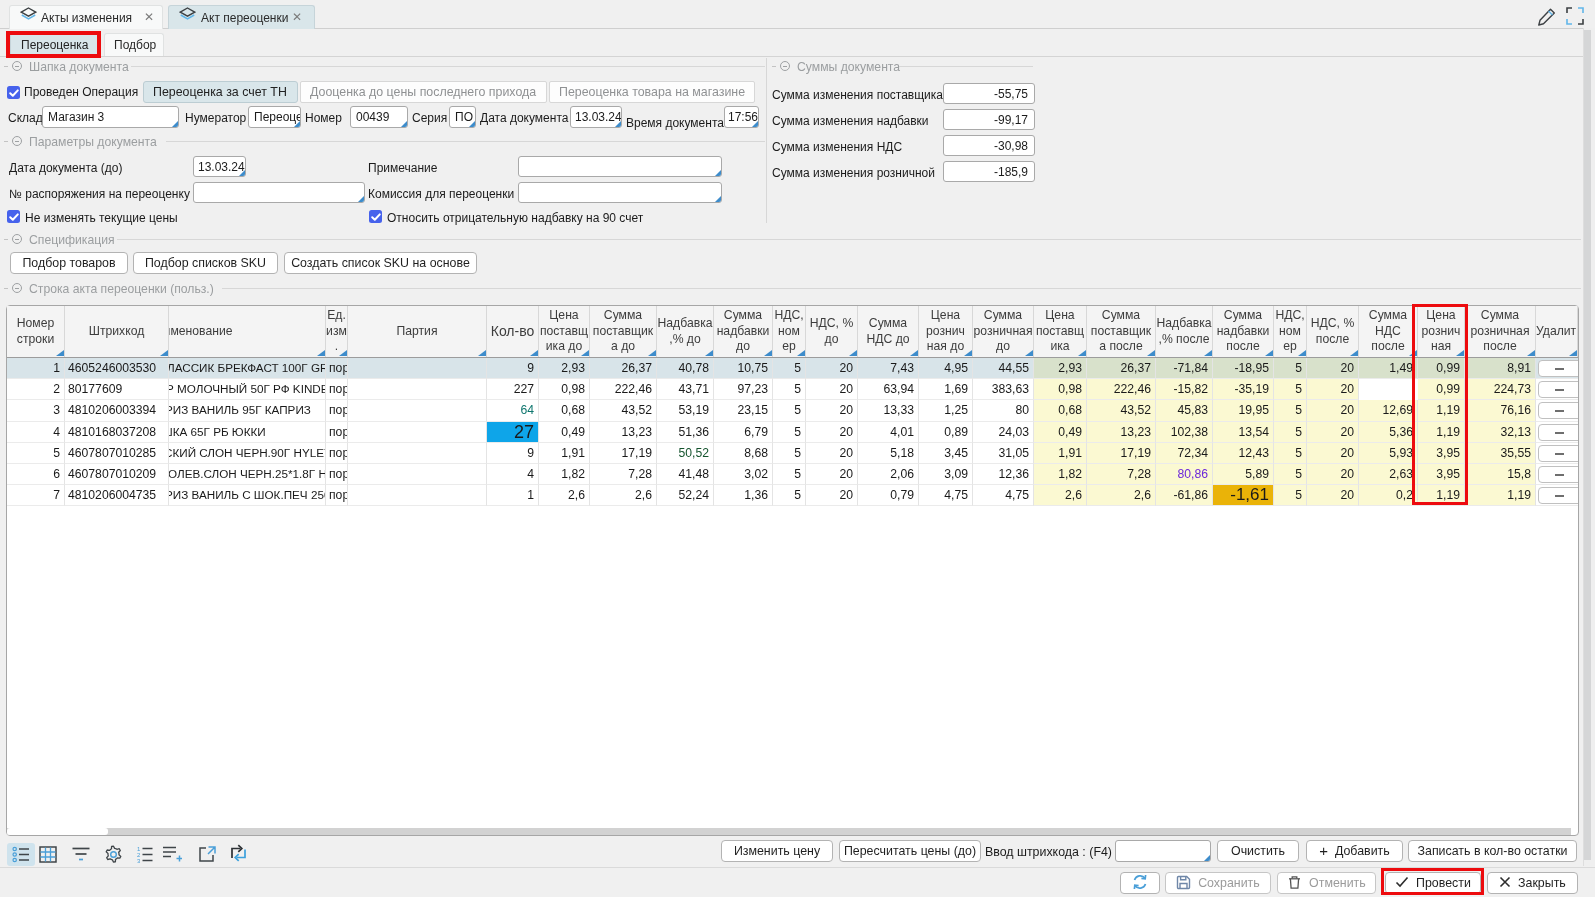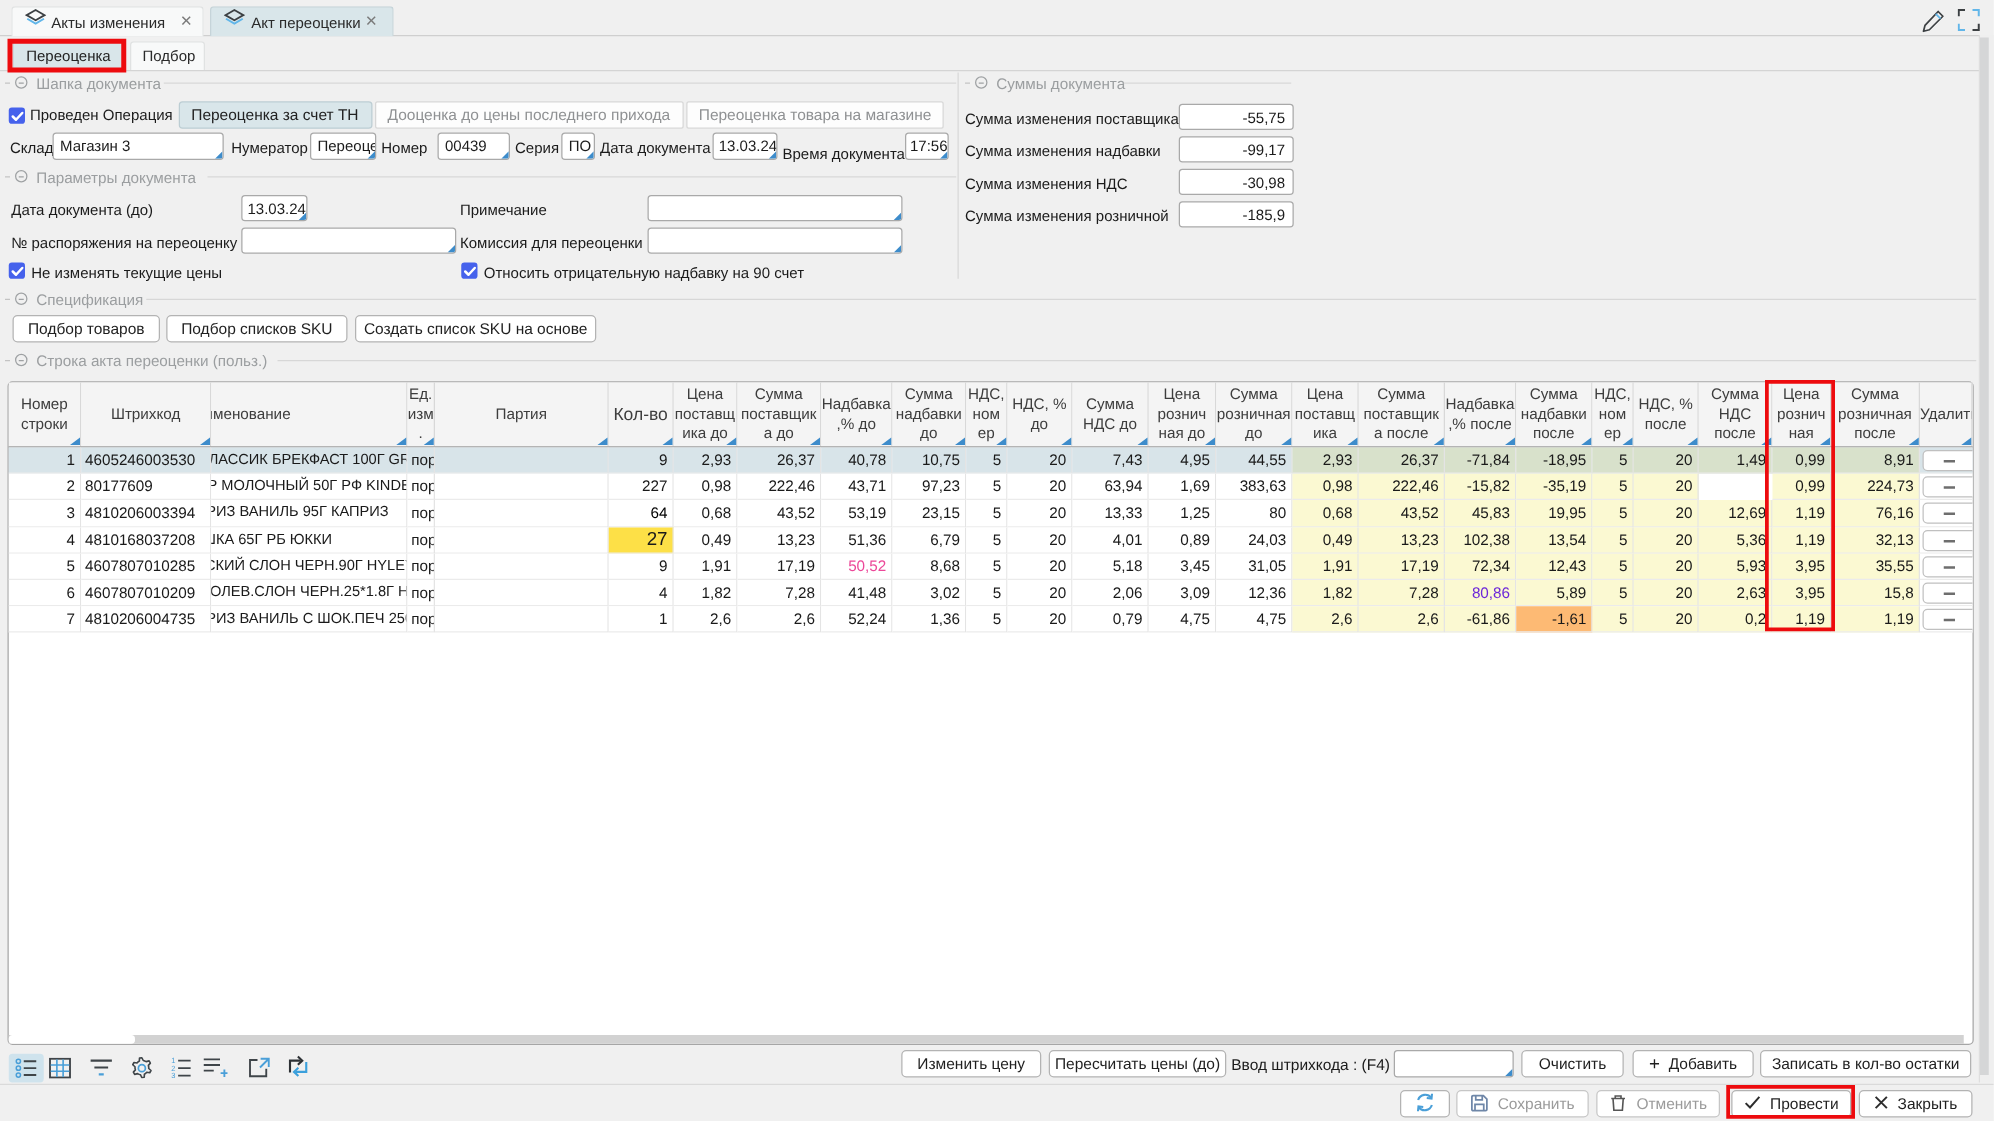--- a/index.html
+++ b/index.html
@@ -324,21 +324,21 @@
 <div class="cell" style="left:1536px;top:379.2px;width:42px;height:21.2px;background:#ffffff;border-bottom:1px solid #ebebeb;">
     <div style="position:absolute;left:2px;top:2px;width:48px;height:17px;border:1px solid #c0c0c0;border-radius:4px;background:#fff;">
       <span style="position:absolute;left:16px;top:7px;width:9px;height:2px;background:#6e6e6e;"></span>
     </div>
   </div>
 <div class="cell" style="left:7px;top:400.4px;width:58px;height:21.2px;background:#ffffff;border-right:1px solid #e4e4e4;border-bottom:1px solid #ebebeb;color:#1a1a1a;font-size:12.2px;line-height:20.2px;text-align:right;padding-right:4px;">3</div>
 <div class="cell" style="left:65px;top:400.4px;width:104px;height:21.2px;background:#ffffff;border-right:1px solid #e4e4e4;border-bottom:1px solid #ebebeb;color:#1a1a1a;font-size:12.2px;line-height:20.2px;text-align:left;padding-left:3px;">4810206003394</div>
 <div class="cell" style="left:169px;top:400.4px;width:157px;height:21.2px;background:#ffffff;border-right:1px solid #e4e4e4;border-bottom:1px solid #ebebeb;color:#1a1a1a;font-size:12.2px;line-height:20.2px;text-align:left;padding-left:2px;font-size:11.7px;"><span style="margin-left:-6px;">РИЗ ВАНИЛЬ 95Г КАПРИЗ</span></div>
 <div class="cell" style="left:326px;top:400.4px;width:22px;height:21.2px;background:#ffffff;border-right:1px solid #e4e4e4;border-bottom:1px solid #ebebeb;color:#1a1a1a;font-size:12.2px;line-height:20.2px;text-align:left;padding-left:3px;">порц</div>
 <div class="cell" style="left:348px;top:400.4px;width:139px;height:21.2px;background:#ffffff;border-right:1px solid #e4e4e4;border-bottom:1px solid #ebebeb;color:#1a1a1a;font-size:12.2px;line-height:20.2px;text-align:left;padding-left:3px;"></div>
-<div class="cell" style="left:487px;top:400.4px;width:52px;height:21.2px;background:#ffffff;border-right:1px solid #e4e4e4;border-bottom:1px solid #ebebeb;color:#000000;font-size:12.2px;line-height:20.2px;text-align:right;padding-right:4px;">64</div>
+<div class="cell" style="left:487px;top:400.4px;width:52px;height:21.2px;background:#ffffff;border-right:1px solid #e4e4e4;border-bottom:1px solid #ebebeb;color:#0f766e;font-size:12.2px;line-height:20.2px;text-align:right;padding-right:4px;">64</div>
 <div class="cell" style="left:539px;top:400.4px;width:51px;height:21.2px;background:#ffffff;border-right:1px solid #e4e4e4;border-bottom:1px solid #ebebeb;color:#1a1a1a;font-size:12.2px;line-height:20.2px;text-align:right;padding-right:4px;">0,68</div>
 <div class="cell" style="left:590px;top:400.4px;width:67px;height:21.2px;background:#ffffff;border-right:1px solid #e4e4e4;border-bottom:1px solid #ebebeb;color:#1a1a1a;font-size:12.2px;line-height:20.2px;text-align:right;padding-right:4px;">43,52</div>
 <div class="cell" style="left:657px;top:400.4px;width:57px;height:21.2px;background:#ffffff;border-right:1px solid #e4e4e4;border-bottom:1px solid #ebebeb;color:#1a1a1a;font-size:12.2px;line-height:20.2px;text-align:right;padding-right:4px;">53,19</div>
 <div class="cell" style="left:714px;top:400.4px;width:59px;height:21.2px;background:#ffffff;border-right:1px solid #e4e4e4;border-bottom:1px solid #ebebeb;color:#1a1a1a;font-size:12.2px;line-height:20.2px;text-align:right;padding-right:4px;">23,15</div>
 <div class="cell" style="left:773px;top:400.4px;width:33px;height:21.2px;background:#ffffff;border-right:1px solid #e4e4e4;border-bottom:1px solid #ebebeb;color:#1a1a1a;font-size:12.2px;line-height:20.2px;text-align:right;padding-right:4px;">5</div>
 <div class="cell" style="left:806px;top:400.4px;width:52px;height:21.2px;background:#ffffff;border-right:1px solid #e4e4e4;border-bottom:1px solid #ebebeb;color:#1a1a1a;font-size:12.2px;line-height:20.2px;text-align:right;padding-right:4px;">20</div>
 <div class="cell" style="left:858px;top:400.4px;width:61px;height:21.2px;background:#ffffff;border-right:1px solid #e4e4e4;border-bottom:1px solid #ebebeb;color:#1a1a1a;font-size:12.2px;line-height:20.2px;text-align:right;padding-right:4px;">13,33</div>
 <div class="cell" style="left:919px;top:400.4px;width:54px;height:21.2px;background:#ffffff;border-right:1px solid #e4e4e4;border-bottom:1px solid #ebebeb;color:#1a1a1a;font-size:12.2px;line-height:20.2px;text-align:right;padding-right:4px;">1,25</div>
 <div class="cell" style="left:973px;top:400.4px;width:61px;height:21.2px;background:#ffffff;border-right:1px solid #e4e4e4;border-bottom:1px solid #ebebeb;color:#1a1a1a;font-size:12.2px;line-height:20.2px;text-align:right;padding-right:4px;">80</div>
 <div class="cell" style="left:1034px;top:400.4px;width:53px;height:21.2px;background:#fbf9d2;border-right:1px solid #e4e4e4;border-bottom:1px solid #ebebeb;color:#1a1a1a;font-size:12.2px;line-height:20.2px;text-align:right;padding-right:4px;">0,68</div>
@@ -353,21 +353,21 @@
 <div class="cell" style="left:1536px;top:400.4px;width:42px;height:21.2px;background:#ffffff;border-bottom:1px solid #ebebeb;">
     <div style="position:absolute;left:2px;top:2px;width:48px;height:17px;border:1px solid #c0c0c0;border-radius:4px;background:#fff;">
       <span style="position:absolute;left:16px;top:7px;width:9px;height:2px;background:#6e6e6e;"></span>
     </div>
   </div>
 <div class="cell" style="left:7px;top:421.6px;width:58px;height:21.2px;background:#ffffff;border-right:1px solid #e4e4e4;border-bottom:1px solid #ebebeb;color:#1a1a1a;font-size:12.2px;line-height:20.2px;text-align:right;padding-right:4px;">4</div>
 <div class="cell" style="left:65px;top:421.6px;width:104px;height:21.2px;background:#ffffff;border-right:1px solid #e4e4e4;border-bottom:1px solid #ebebeb;color:#1a1a1a;font-size:12.2px;line-height:20.2px;text-align:left;padding-left:3px;">4810168037208</div>
 <div class="cell" style="left:169px;top:421.6px;width:157px;height:21.2px;background:#ffffff;border-right:1px solid #e4e4e4;border-bottom:1px solid #ebebeb;color:#1a1a1a;font-size:12.2px;line-height:20.2px;text-align:left;padding-left:2px;font-size:11.7px;"><span style="margin-left:-9px;">ШКА 65Г РБ ЮККИ</span></div>
 <div class="cell" style="left:326px;top:421.6px;width:22px;height:21.2px;background:#ffffff;border-right:1px solid #e4e4e4;border-bottom:1px solid #ebebeb;color:#1a1a1a;font-size:12.2px;line-height:20.2px;text-align:left;padding-left:3px;">порц</div>
 <div class="cell" style="left:348px;top:421.6px;width:139px;height:21.2px;background:#ffffff;border-right:1px solid #e4e4e4;border-bottom:1px solid #ebebeb;color:#1a1a1a;font-size:12.2px;line-height:20.2px;text-align:left;padding-left:3px;"></div>
-<div class="cell" style="left:487px;top:421.6px;width:52px;height:21.2px;background:#fde047;border-right:1px solid #e4e4e4;border-bottom:1px solid #ebebeb;color:#1a1a1a;font-size:15px;line-height:20.2px;text-align:right;padding-right:4px;">27</div>
+<div class="cell" style="left:487px;top:421.6px;width:52px;height:21.2px;background:#0ea5e9;border-right:1px solid #e4e4e4;border-bottom:1px solid #ebebeb;color:#1a1a1a;font-size:18px;line-height:20.2px;text-align:right;padding-right:4px;">27</div>
 <div class="cell" style="left:539px;top:421.6px;width:51px;height:21.2px;background:#ffffff;border-right:1px solid #e4e4e4;border-bottom:1px solid #ebebeb;color:#1a1a1a;font-size:12.2px;line-height:20.2px;text-align:right;padding-right:4px;">0,49</div>
 <div class="cell" style="left:590px;top:421.6px;width:67px;height:21.2px;background:#ffffff;border-right:1px solid #e4e4e4;border-bottom:1px solid #ebebeb;color:#1a1a1a;font-size:12.2px;line-height:20.2px;text-align:right;padding-right:4px;">13,23</div>
 <div class="cell" style="left:657px;top:421.6px;width:57px;height:21.2px;background:#ffffff;border-right:1px solid #e4e4e4;border-bottom:1px solid #ebebeb;color:#1a1a1a;font-size:12.2px;line-height:20.2px;text-align:right;padding-right:4px;">51,36</div>
 <div class="cell" style="left:714px;top:421.6px;width:59px;height:21.2px;background:#ffffff;border-right:1px solid #e4e4e4;border-bottom:1px solid #ebebeb;color:#1a1a1a;font-size:12.2px;line-height:20.2px;text-align:right;padding-right:4px;">6,79</div>
 <div class="cell" style="left:773px;top:421.6px;width:33px;height:21.2px;background:#ffffff;border-right:1px solid #e4e4e4;border-bottom:1px solid #ebebeb;color:#1a1a1a;font-size:12.2px;line-height:20.2px;text-align:right;padding-right:4px;">5</div>
 <div class="cell" style="left:806px;top:421.6px;width:52px;height:21.2px;background:#ffffff;border-right:1px solid #e4e4e4;border-bottom:1px solid #ebebeb;color:#1a1a1a;font-size:12.2px;line-height:20.2px;text-align:right;padding-right:4px;">20</div>
 <div class="cell" style="left:858px;top:421.6px;width:61px;height:21.2px;background:#ffffff;border-right:1px solid #e4e4e4;border-bottom:1px solid #ebebeb;color:#1a1a1a;font-size:12.2px;line-height:20.2px;text-align:right;padding-right:4px;">4,01</div>
 <div class="cell" style="left:919px;top:421.6px;width:54px;height:21.2px;background:#ffffff;border-right:1px solid #e4e4e4;border-bottom:1px solid #ebebeb;color:#1a1a1a;font-size:12.2px;line-height:20.2px;text-align:right;padding-right:4px;">0,89</div>
 <div class="cell" style="left:973px;top:421.6px;width:61px;height:21.2px;background:#ffffff;border-right:1px solid #e4e4e4;border-bottom:1px solid #ebebeb;color:#1a1a1a;font-size:12.2px;line-height:20.2px;text-align:right;padding-right:4px;">24,03</div>
 <div class="cell" style="left:1034px;top:421.6px;width:53px;height:21.2px;background:#fbf9d2;border-right:1px solid #e4e4e4;border-bottom:1px solid #ebebeb;color:#1a1a1a;font-size:12.2px;line-height:20.2px;text-align:right;padding-right:4px;">0,49</div>
@@ -385,21 +385,21 @@
     </div>
   </div>
 <div class="cell" style="left:7px;top:442.8px;width:58px;height:21.2px;background:#ffffff;border-right:1px solid #e4e4e4;border-bottom:1px solid #ebebeb;color:#1a1a1a;font-size:12.2px;line-height:20.2px;text-align:right;padding-right:4px;">5</div>
 <div class="cell" style="left:65px;top:442.8px;width:104px;height:21.2px;background:#ffffff;border-right:1px solid #e4e4e4;border-bottom:1px solid #ebebeb;color:#1a1a1a;font-size:12.2px;line-height:20.2px;text-align:left;padding-left:3px;">4607807010285</div>
 <div class="cell" style="left:169px;top:442.8px;width:157px;height:21.2px;background:#ffffff;border-right:1px solid #e4e4e4;border-bottom:1px solid #ebebeb;color:#1a1a1a;font-size:12.2px;line-height:20.2px;text-align:left;padding-left:2px;font-size:11.7px;"><span style="margin-left:-7px;">СКИЙ СЛОН ЧЕРН.90Г HYLEYS</span></div>
 <div class="cell" style="left:326px;top:442.8px;width:22px;height:21.2px;background:#ffffff;border-right:1px solid #e4e4e4;border-bottom:1px solid #ebebeb;color:#1a1a1a;font-size:12.2px;line-height:20.2px;text-align:left;padding-left:3px;">порц</div>
 <div class="cell" style="left:348px;top:442.8px;width:139px;height:21.2px;background:#ffffff;border-right:1px solid #e4e4e4;border-bottom:1px solid #ebebeb;color:#1a1a1a;font-size:12.2px;line-height:20.2px;text-align:left;padding-left:3px;"></div>
 <div class="cell" style="left:487px;top:442.8px;width:52px;height:21.2px;background:#ffffff;border-right:1px solid #e4e4e4;border-bottom:1px solid #ebebeb;color:#1a1a1a;font-size:12.2px;line-height:20.2px;text-align:right;padding-right:4px;">9</div>
 <div class="cell" style="left:539px;top:442.8px;width:51px;height:21.2px;background:#ffffff;border-right:1px solid #e4e4e4;border-bottom:1px solid #ebebeb;color:#1a1a1a;font-size:12.2px;line-height:20.2px;text-align:right;padding-right:4px;">1,91</div>
 <div class="cell" style="left:590px;top:442.8px;width:67px;height:21.2px;background:#ffffff;border-right:1px solid #e4e4e4;border-bottom:1px solid #ebebeb;color:#1a1a1a;font-size:12.2px;line-height:20.2px;text-align:right;padding-right:4px;">17,19</div>
-<div class="cell" style="left:657px;top:442.8px;width:57px;height:21.2px;background:#ffffff;border-right:1px solid #e4e4e4;border-bottom:1px solid #ebebeb;color:#ec4899;font-size:12.2px;line-height:20.2px;text-align:right;padding-right:4px;">50,52</div>
+<div class="cell" style="left:657px;top:442.8px;width:57px;height:21.2px;background:#ffffff;border-right:1px solid #e4e4e4;border-bottom:1px solid #ebebeb;color:#14532d;font-size:12.2px;line-height:20.2px;text-align:right;padding-right:4px;">50,52</div>
 <div class="cell" style="left:714px;top:442.8px;width:59px;height:21.2px;background:#ffffff;border-right:1px solid #e4e4e4;border-bottom:1px solid #ebebeb;color:#1a1a1a;font-size:12.2px;line-height:20.2px;text-align:right;padding-right:4px;">8,68</div>
 <div class="cell" style="left:773px;top:442.8px;width:33px;height:21.2px;background:#ffffff;border-right:1px solid #e4e4e4;border-bottom:1px solid #ebebeb;color:#1a1a1a;font-size:12.2px;line-height:20.2px;text-align:right;padding-right:4px;">5</div>
 <div class="cell" style="left:806px;top:442.8px;width:52px;height:21.2px;background:#ffffff;border-right:1px solid #e4e4e4;border-bottom:1px solid #ebebeb;color:#1a1a1a;font-size:12.2px;line-height:20.2px;text-align:right;padding-right:4px;">20</div>
 <div class="cell" style="left:858px;top:442.8px;width:61px;height:21.2px;background:#ffffff;border-right:1px solid #e4e4e4;border-bottom:1px solid #ebebeb;color:#1a1a1a;font-size:12.2px;line-height:20.2px;text-align:right;padding-right:4px;">5,18</div>
 <div class="cell" style="left:919px;top:442.8px;width:54px;height:21.2px;background:#ffffff;border-right:1px solid #e4e4e4;border-bottom:1px solid #ebebeb;color:#1a1a1a;font-size:12.2px;line-height:20.2px;text-align:right;padding-right:4px;">3,45</div>
 <div class="cell" style="left:973px;top:442.8px;width:61px;height:21.2px;background:#ffffff;border-right:1px solid #e4e4e4;border-bottom:1px solid #ebebeb;color:#1a1a1a;font-size:12.2px;line-height:20.2px;text-align:right;padding-right:4px;">31,05</div>
 <div class="cell" style="left:1034px;top:442.8px;width:53px;height:21.2px;background:#fbf9d2;border-right:1px solid #e4e4e4;border-bottom:1px solid #ebebeb;color:#1a1a1a;font-size:12.2px;line-height:20.2px;text-align:right;padding-right:4px;">1,91</div>
 <div class="cell" style="left:1087px;top:442.8px;width:69px;height:21.2px;background:#fbf9d2;border-right:1px solid #e4e4e4;border-bottom:1px solid #ebebeb;color:#1a1a1a;font-size:12.2px;line-height:20.2px;text-align:right;padding-right:4px;">17,19</div>
 <div class="cell" style="left:1156px;top:442.8px;width:57px;height:21.2px;background:#fbf9d2;border-right:1px solid #e4e4e4;border-bottom:1px solid #ebebeb;color:#1a1a1a;font-size:12.2px;line-height:20.2px;text-align:right;padding-right:4px;">72,34</div>
 <div class="cell" style="left:1213px;top:442.8px;width:61px;height:21.2px;background:#fbf9d2;border-right:1px solid #e4e4e4;border-bottom:1px solid #ebebeb;color:#1a1a1a;font-size:12.2px;line-height:20.2px;text-align:right;padding-right:4px;">12,43</div>
@@ -453,21 +453,21 @@
 <div class="cell" style="left:657px;top:485.2px;width:57px;height:21.2px;background:#ffffff;border-right:1px solid #e4e4e4;border-bottom:1px solid #ebebeb;color:#1a1a1a;font-size:12.2px;line-height:20.2px;text-align:right;padding-right:4px;">52,24</div>
 <div class="cell" style="left:714px;top:485.2px;width:59px;height:21.2px;background:#ffffff;border-right:1px solid #e4e4e4;border-bottom:1px solid #ebebeb;color:#1a1a1a;font-size:12.2px;line-height:20.2px;text-align:right;padding-right:4px;">1,36</div>
 <div class="cell" style="left:773px;top:485.2px;width:33px;height:21.2px;background:#ffffff;border-right:1px solid #e4e4e4;border-bottom:1px solid #ebebeb;color:#1a1a1a;font-size:12.2px;line-height:20.2px;text-align:right;padding-right:4px;">5</div>
 <div class="cell" style="left:806px;top:485.2px;width:52px;height:21.2px;background:#ffffff;border-right:1px solid #e4e4e4;border-bottom:1px solid #ebebeb;color:#1a1a1a;font-size:12.2px;line-height:20.2px;text-align:right;padding-right:4px;">20</div>
 <div class="cell" style="left:858px;top:485.2px;width:61px;height:21.2px;background:#ffffff;border-right:1px solid #e4e4e4;border-bottom:1px solid #ebebeb;color:#1a1a1a;font-size:12.2px;line-height:20.2px;text-align:right;padding-right:4px;">0,79</div>
 <div class="cell" style="left:919px;top:485.2px;width:54px;height:21.2px;background:#ffffff;border-right:1px solid #e4e4e4;border-bottom:1px solid #ebebeb;color:#1a1a1a;font-size:12.2px;line-height:20.2px;text-align:right;padding-right:4px;">4,75</div>
 <div class="cell" style="left:973px;top:485.2px;width:61px;height:21.2px;background:#ffffff;border-right:1px solid #e4e4e4;border-bottom:1px solid #ebebeb;color:#1a1a1a;font-size:12.2px;line-height:20.2px;text-align:right;padding-right:4px;">4,75</div>
 <div class="cell" style="left:1034px;top:485.2px;width:53px;height:21.2px;background:#fbf9d2;border-right:1px solid #e4e4e4;border-bottom:1px solid #ebebeb;color:#1a1a1a;font-size:12.2px;line-height:20.2px;text-align:right;padding-right:4px;">2,6</div>
 <div class="cell" style="left:1087px;top:485.2px;width:69px;height:21.2px;background:#fbf9d2;border-right:1px solid #e4e4e4;border-bottom:1px solid #ebebeb;color:#1a1a1a;font-size:12.2px;line-height:20.2px;text-align:right;padding-right:4px;">2,6</div>
 <div class="cell" style="left:1156px;top:485.2px;width:57px;height:21.2px;background:#fbf9d2;border-right:1px solid #e4e4e4;border-bottom:1px solid #ebebeb;color:#1a1a1a;font-size:12.2px;line-height:20.2px;text-align:right;padding-right:4px;">-61,86</div>
-<div class="cell" style="left:1213px;top:485.2px;width:61px;height:21.2px;background:#fdba74;border-right:1px solid #e4e4e4;border-bottom:1px solid #ebebeb;color:#1a1a1a;font-size:12px;line-height:20.2px;text-align:right;padding-right:4px;">-1,61</div>
+<div class="cell" style="left:1213px;top:485.2px;width:61px;height:21.2px;background:#eab308;border-right:1px solid #e4e4e4;border-bottom:1px solid #ebebeb;color:#1a1a1a;font-size:17px;line-height:20.2px;text-align:right;padding-right:4px;">-1,61</div>
 <div class="cell" style="left:1274px;top:485.2px;width:33px;height:21.2px;background:#fbf9d2;border-right:1px solid #e4e4e4;border-bottom:1px solid #ebebeb;color:#1a1a1a;font-size:12.2px;line-height:20.2px;text-align:right;padding-right:4px;">5</div>
 <div class="cell" style="left:1307px;top:485.2px;width:52px;height:21.2px;background:#fbf9d2;border-right:1px solid #e4e4e4;border-bottom:1px solid #ebebeb;color:#1a1a1a;font-size:12.2px;line-height:20.2px;text-align:right;padding-right:4px;">20</div>
 <div class="cell" style="left:1359px;top:485.2px;width:59px;height:21.2px;background:#fbf9d2;border-right:1px solid #e4e4e4;border-bottom:1px solid #ebebeb;color:#1a1a1a;font-size:12.2px;line-height:20.2px;text-align:right;padding-right:4px;">0,2</div>
 <div class="cell" style="left:1418px;top:485.2px;width:47px;height:21.2px;background:#fbf9d2;border-right:1px solid #e4e4e4;border-bottom:1px solid #ebebeb;color:#1a1a1a;font-size:12.2px;line-height:20.2px;text-align:right;padding-right:4px;">1,19</div>
 <div class="cell" style="left:1465px;top:485.2px;width:71px;height:21.2px;background:#fbf9d2;border-right:1px solid #e4e4e4;border-bottom:1px solid #ebebeb;color:#1a1a1a;font-size:12.2px;line-height:20.2px;text-align:right;padding-right:4px;">1,19</div>
 <div class="cell" style="left:1536px;top:485.2px;width:42px;height:21.2px;background:#ffffff;border-bottom:1px solid #ebebeb;">
     <div style="position:absolute;left:2px;top:2px;width:48px;height:17px;border:1px solid #c0c0c0;border-radius:4px;background:#fff;">
       <span style="position:absolute;left:16px;top:7px;width:9px;height:2px;background:#6e6e6e;"></span>
     </div>
   </div>

